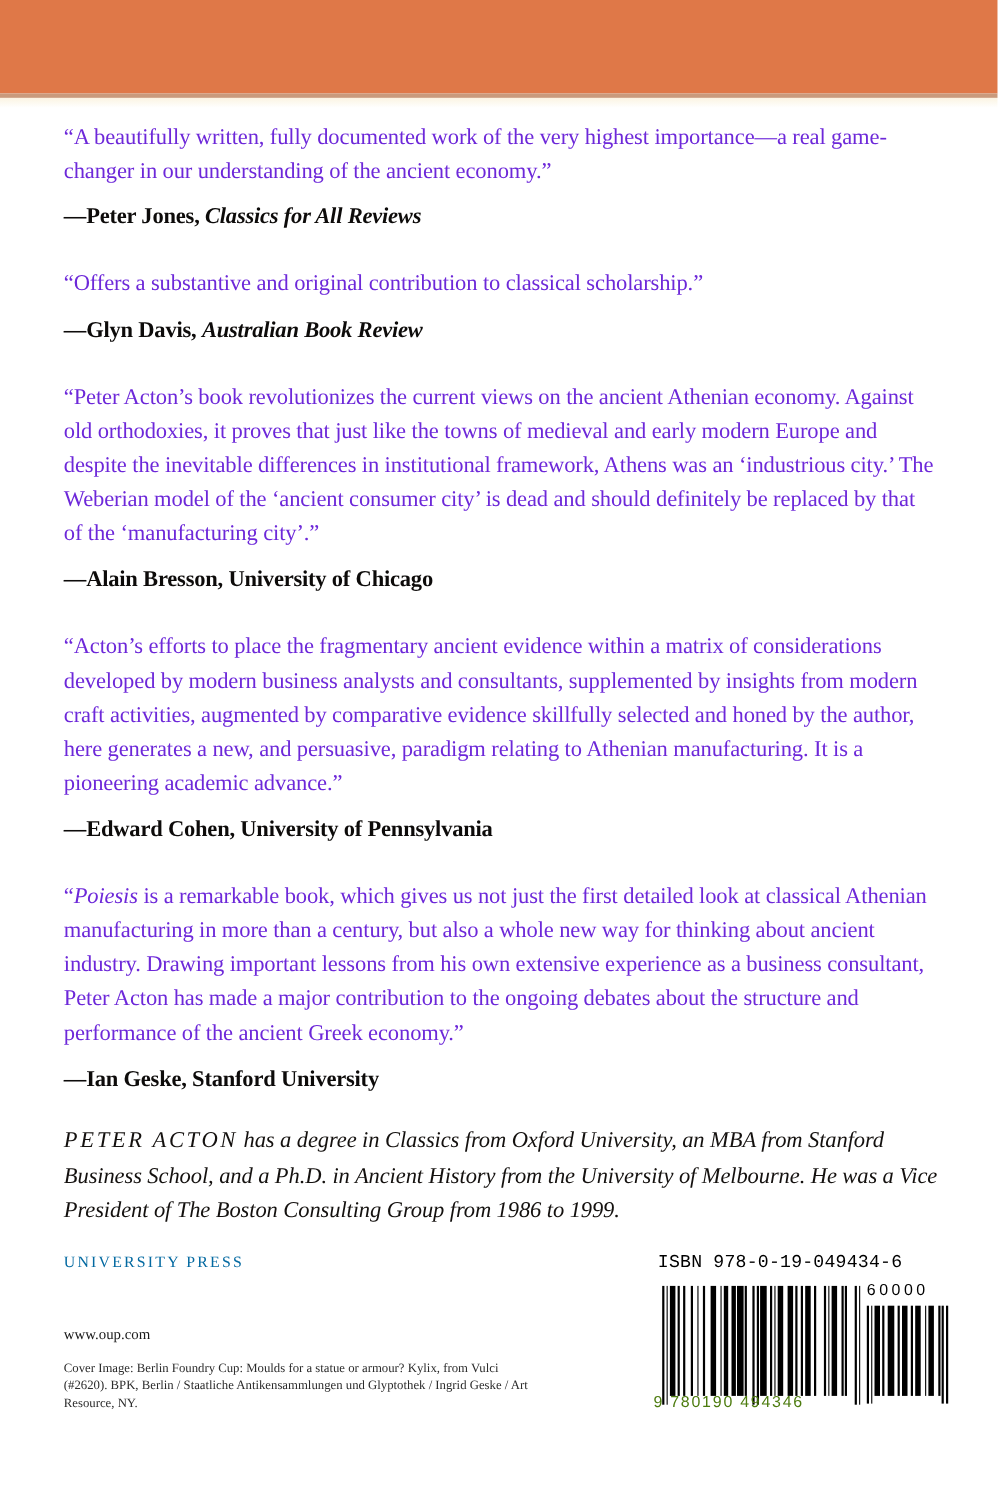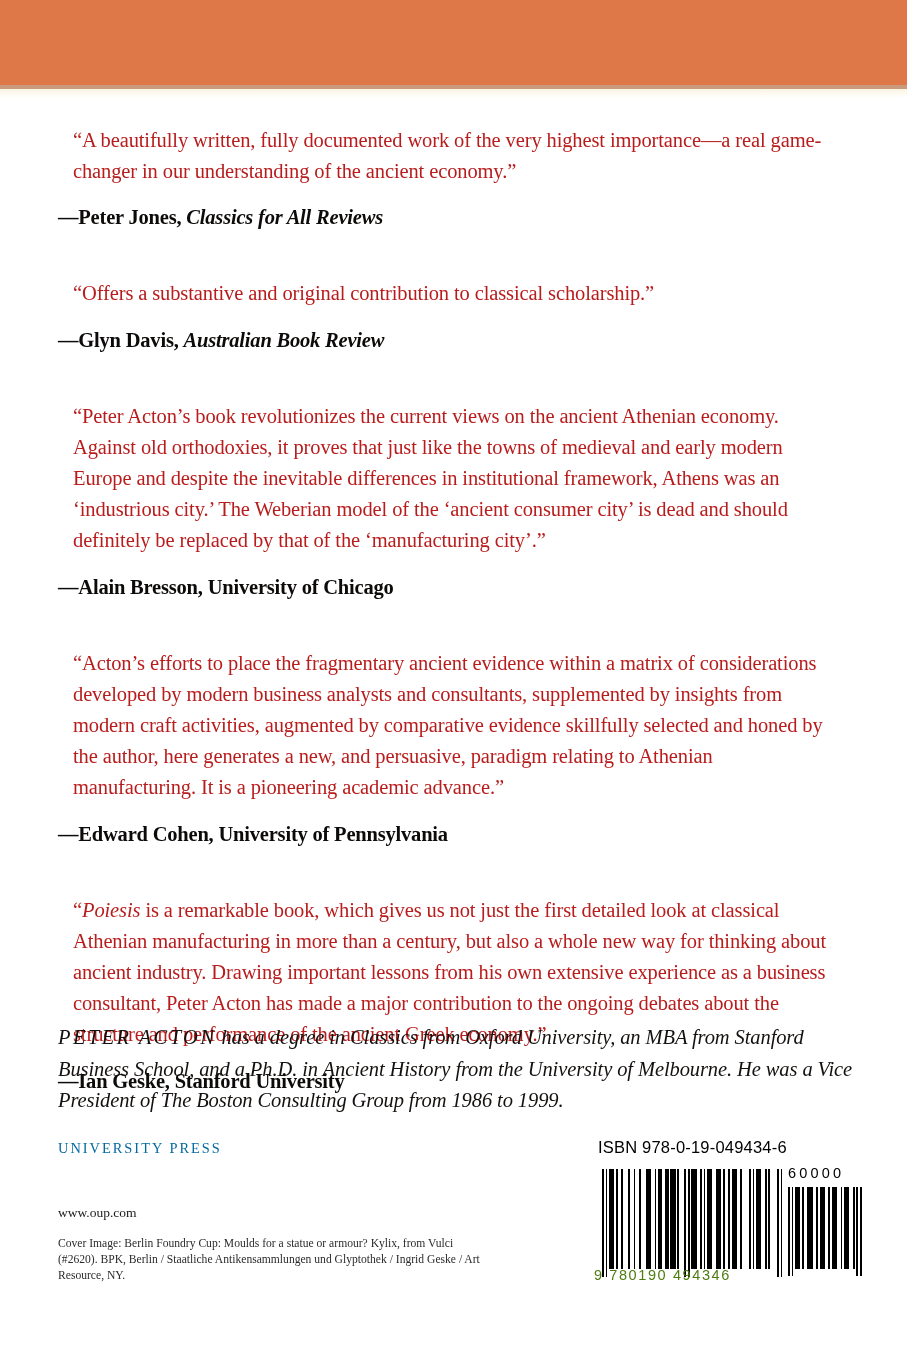--- a/index.html
+++ b/index.html
@@ -48,22 +48,22 @@
   }
 
   .blurb {
     margin: 0 0 8px 0;
   }
   .quote-text {
     font-family: "Liberation Serif", serif;
     font-size: 20.5px;
     line-height: 31.2px;
     letter-spacing: -0.12px;
-    color: #b91c1c;
-    margin: 15px;
+    color: #6d28d9;
+    margin: 0;
     text-align: left;
   }
   .quote-text i {
     font-style: italic;
   }
   .attribution {
     font-family: "Liberation Serif", serif;
     font-size: 20.5px;
     line-height: 31px;
     font-weight: bold;
@@ -138,21 +138,21 @@
   }
 
   
   #isbn-block {
     position: absolute;
     left: 598px;
     top: 1138px;
     width: 262px;
   }
   #isbn-label {
-    font-family: Liberation Sans, sans-serif;
+    font-family: Liberation Mono, monospace;
     font-size: 16.5px;
     letter-spacing: 0.2px;
     color: #000;
     white-space: nowrap;
   }
   #barcode-wrap {
     position: relative;
     margin-top: 4px;
     height: 130px;
   }

